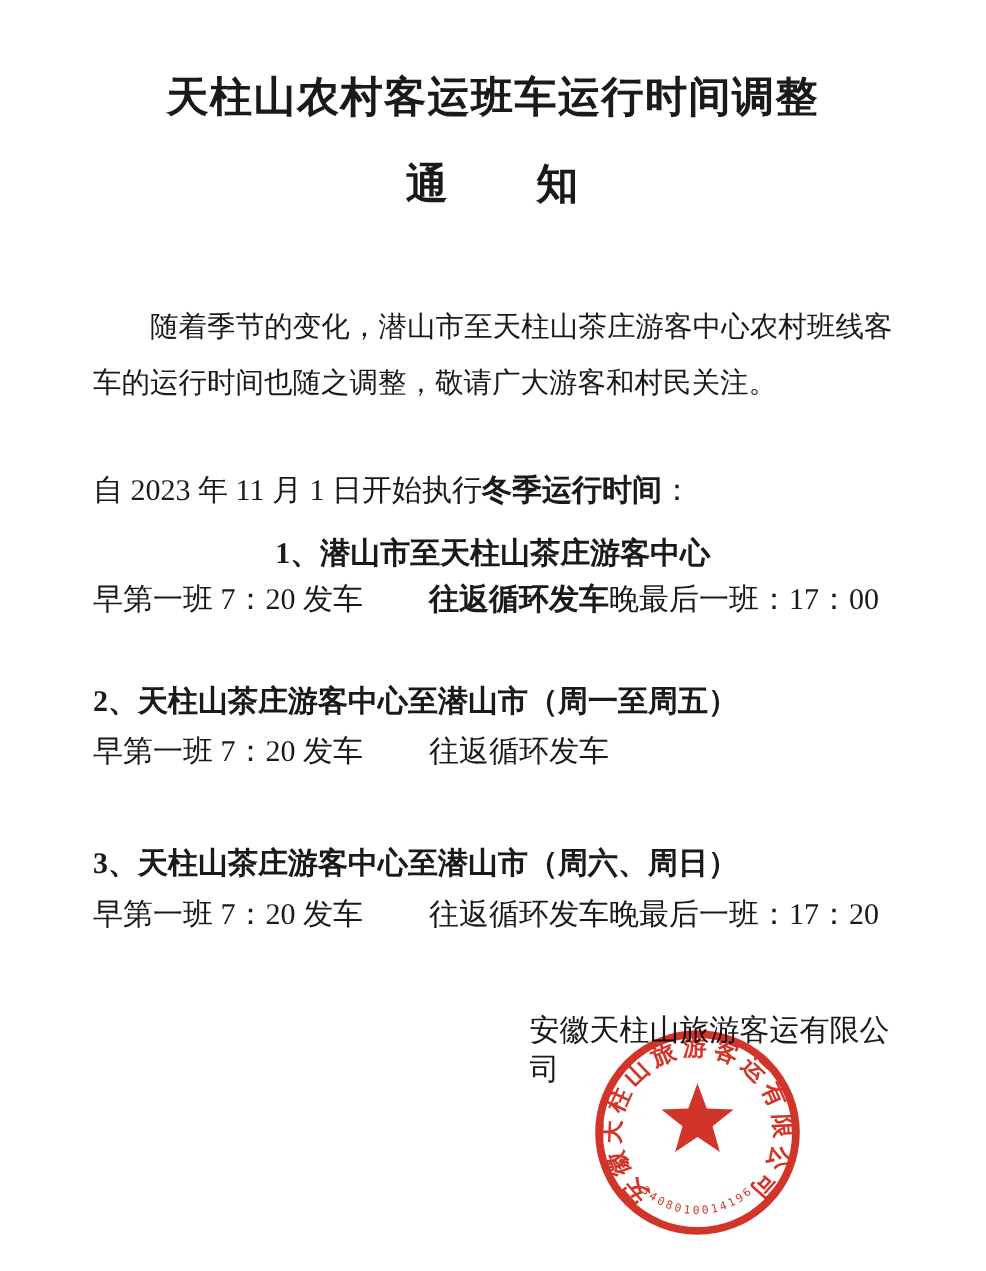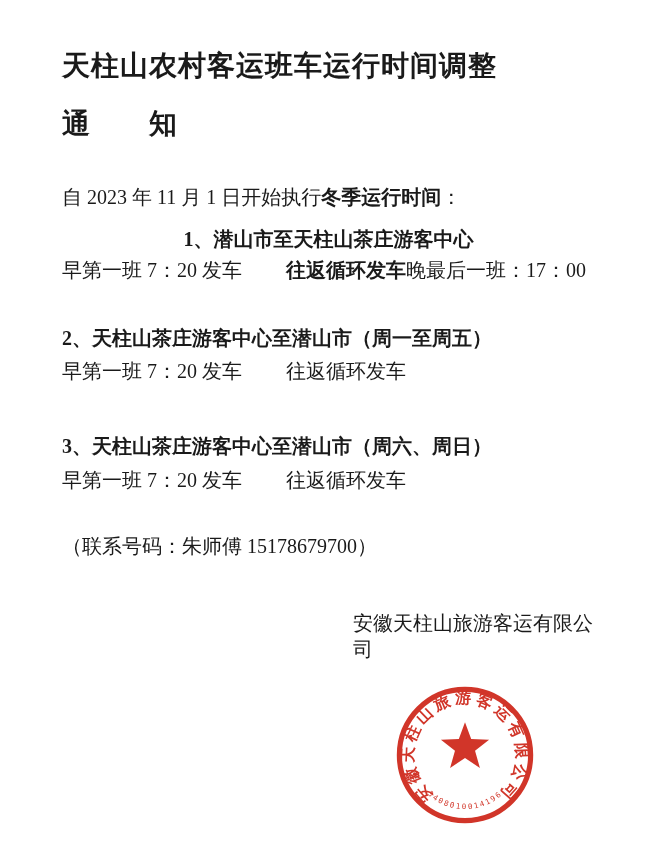--- a/index.html
+++ b/index.html
@@ -16,21 +16,21 @@
     font-family: "Liberation Serif", "DejaVu Serif", serif;
     overflow: hidden;
   }
   .content {
     padding: 46px 62px 0 62px;
   }
   .doc-title {
     margin: 0;
     font-size: 28px;
     font-weight: bold;
-    text-align: left;
+    text-align: center;
     letter-spacing: 1px;
     line-height: 40px;
   }
   .doc-title.second {
     margin-top: 18px;
   }
   .intro {
     margin: 56px 0 0 0;
     font-size: 19px;
     line-height: 37px;
@@ -85,43 +85,44 @@
 </style>
 </head>
 <body>
 
 <div class="page">
   <div class="content">
 
     <h1 class="doc-title">天柱山农村客运班车运行时间调整</h1>
     <h1 class="doc-title second">通　　知</h1>
 
+    <p class="intro">随着季节的变化，潜山市至天柱山茶庄游客中心农村班线客车的运行时间也随之调整，敬请广大游客和村民关注。</p>
 
     <p class="line effective"><span>自 2023 年 11 月 1 日开始执行</span><span class="strong">冬季运行时间</span><span>：</span></p>
 
     <p class="line sec-heading sec1-heading">1、潜山市至天柱山茶庄游客中心</p>
     <p class="line sched sec1-sched">
       <span class="seg1">早第一班 7：20 发车</span>
       <span class="seg2 strong">往返循环发车</span>
       <span class="seg3">晚最后一班：17：00</span>
     </p>
 
     <p class="line sec-heading sec2-heading">2、天柱山茶庄游客中心至潜山市（周一至周五）</p>
     <p class="line sched sec2-sched">
       <span class="seg1">早第一班 7：20 发车</span>
       <span class="seg2">往返循环发车</span>
     </p>
 
     <p class="line sec-heading sec3-heading">3、天柱山茶庄游客中心至潜山市（周六、周日）</p>
     <p class="line sched sec3-sched">
       <span class="seg1">早第一班 7：20 发车</span>
       <span class="seg2">往返循环发车</span>
+      <span class="seg3">晚最后一班：17：20</span>
     </p>
 
-    <p class="line contact">（联系号码：朱师傅 15178679700）</p>
 
     <p class="line company">安徽天柱山旅游客运有限公司</p>
 
   </div>
 
   <svg class="seal" viewBox="0 0 160 160" xmlns="http://www.w3.org/2000/svg">
     <defs>
       <path id="sealArcTop" d="M 46.5,123.6 A 55,55 0 1 1 113.5,123.6" fill="none"></path>
       <path id="sealArcBottom" d="M 40,122 A 58,58 0 0 0 120,122" fill="none"></path>
     </defs>

